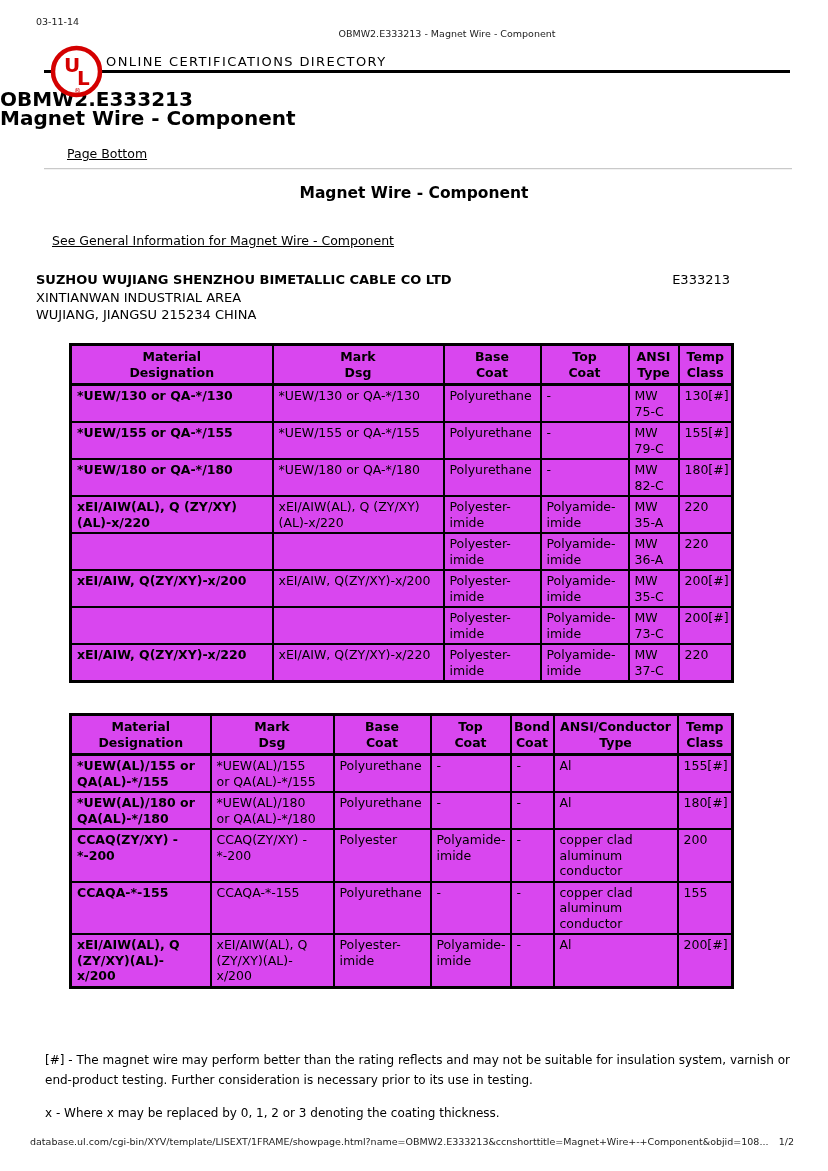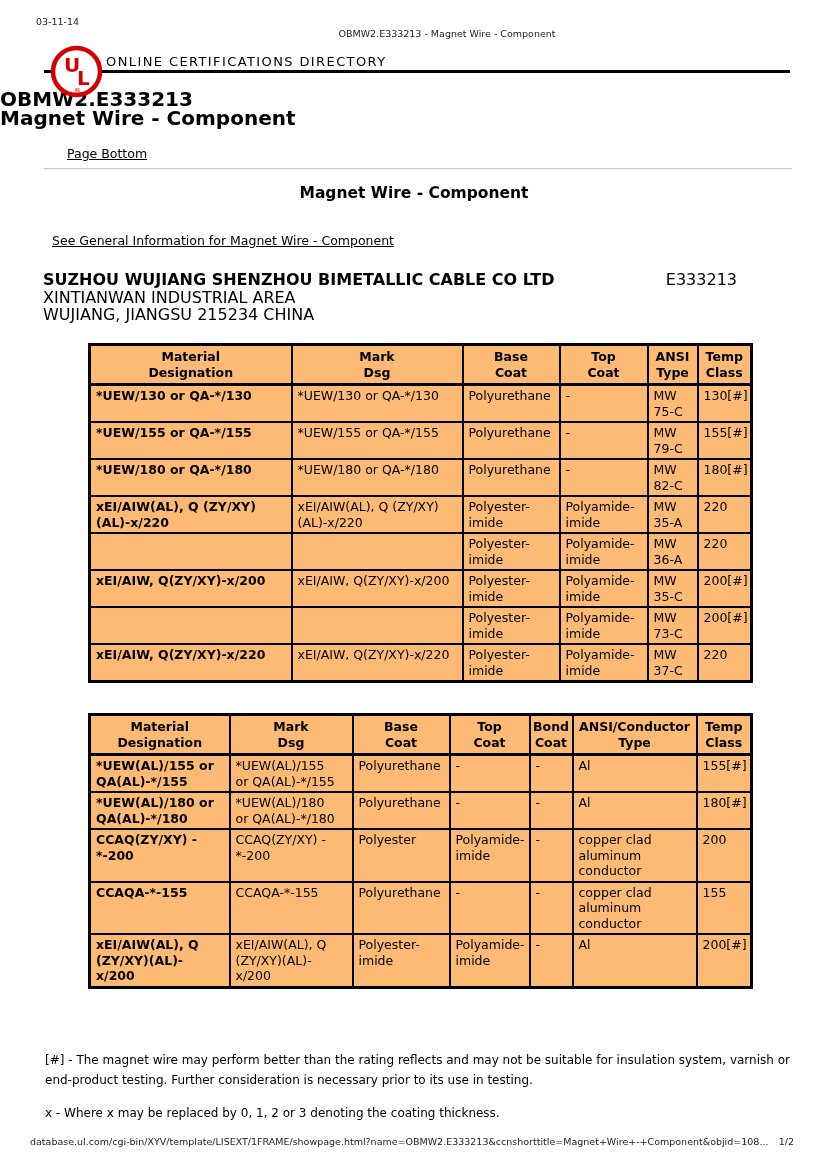--- a/index.html
+++ b/index.html
@@ -20,25 +20,25 @@
   #doc-title-block { position:absolute; left:0; right:0; top:90px; text-align:left; font-size:20px; font-weight:bold; line-height:19px; }
 
   #page-bottom-link { position:absolute; left:67px; top:146px; font-size:12.5px; text-decoration:underline; color:#000; cursor:pointer; }
 
   #content-divider { position:absolute; left:44px; right:36px; top:168px; height:2px; background:#c9c9c9; border-bottom:1px solid #f2f2f2; }
 
   #section-heading { position:absolute; left:0; right:0; top:184px; text-align:center; font-size:15.5px; font-weight:bold; }
 
   #general-info-link { position:absolute; left:52px; top:233px; font-size:12.5px; text-decoration:underline; color:#000; cursor:pointer; }
 
-  #company-block { position:absolute; left:43px; top:271px; width:694px; font-size:16px; line-height:17.5px; }
+  #company-block { position:absolute; left:36px; top:271px; width:694px; font-size:13px; line-height:17.5px; }
   #company-name { font-weight:bold; }
   #company-file-number { position:absolute; right:0; top:0; font-weight:normal; }
 
-  table { border-collapse:collapse; table-layout:fixed; position:absolute; left:88px; width:662px; border:3px solid #000; background:#fdba74; }
+  table { border-collapse:collapse; table-layout:fixed; position:absolute; left:69px; width:662px; border:3px solid #000; background:#d946ef; }
   .t1 { top:343px; }
   .t2 { top:713px; }
   th, td {
     border:2px solid #000; vertical-align:top; white-space:pre-line;
     font-size:12.5px; line-height:15.5px; overflow:hidden;
   }
   th { font-weight:bold; text-align:center; padding:3px 1px; }
   thead th { border-bottom:3px solid #000; }
   td { padding:2px 5px; }
   td.mat { font-weight:bold; }

